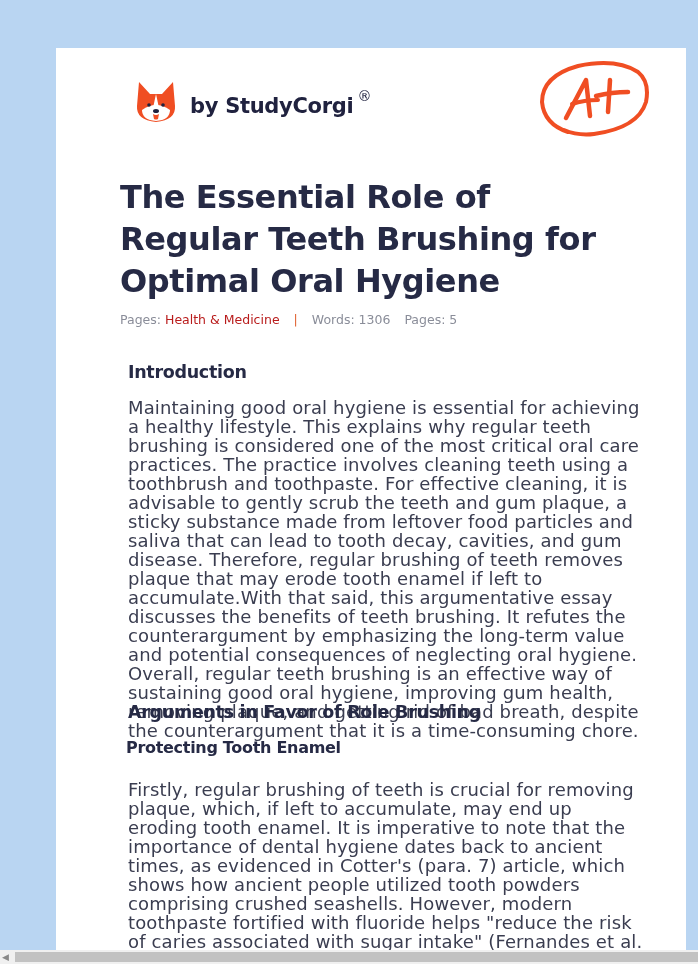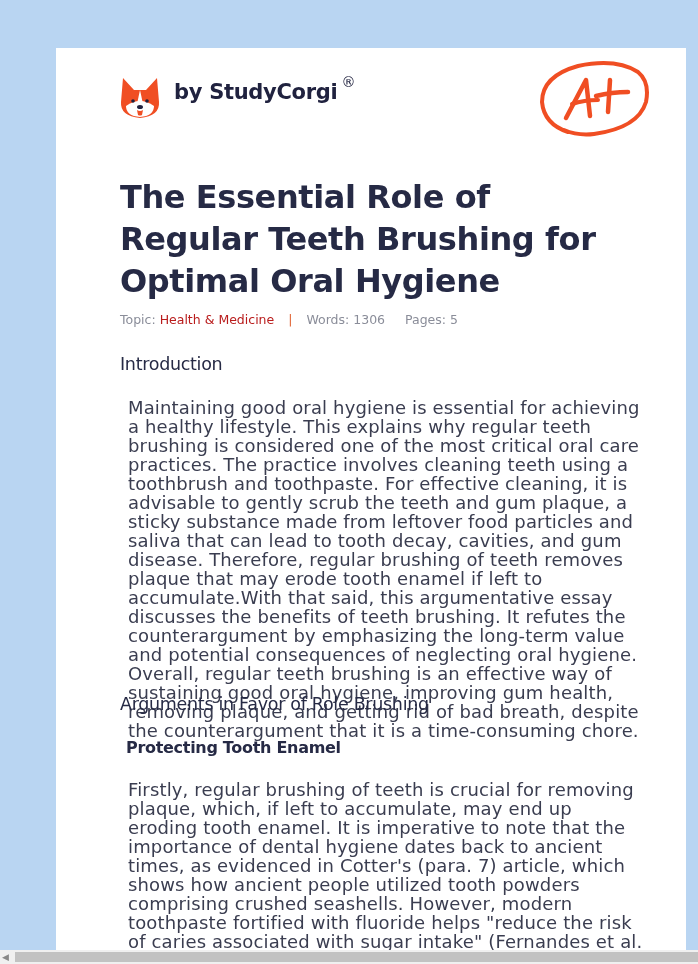--- a/index.html
+++ b/index.html
@@ -8,36 +8,36 @@
     background: #b9d5f2;
     position: relative;
     font-family: "DejaVu Sans", sans-serif;
   }
   .page {
     position: absolute; left: 56px; top: 48px;
     width: 630px; height: 920px;
     background: #ffffff;
     border-radius: 0 0 10px 0;
   }
-  .header { position: absolute; left: 64px; top: 28px; height: 52px; display: flex; }
+  .header { position: absolute; left: 80px; top: 28px; height: 52px; display: flex; align-items: center; }
   .logo-icon { width: 40px; height: 44px; }
   .brand { margin-left: 14px; font-family: "DejaVu Sans", sans-serif; font-weight: bold; font-size: 21px; color: #20223f; letter-spacing: -0.3px; position: relative; top: 4px; }
   .reg { font-size: 14px; position: relative; top: -12px; margin-left: 4px; font-weight: normal; }
   .grade { position: absolute; left: 482px; top: 10px; width: 112px; height: 82px; }
   .title {
     position: absolute; left: 64px; top: 128px; width: 500px;
     font-family: "DejaVu Sans", sans-serif; font-weight: bold; font-size: 32px;
     line-height: 42px; color: #262a45; letter-spacing: -0.4px; margin: 0;
   }
   .meta { position: absolute; left: 64px; top: 264px; font-size: 12.5px; color: #8a8d99; white-space: nowrap; }
   .meta .topic-val { color: #b91c1c; }
   .meta .sep { color: #e0602f; margin: 0 10px; }
-  .meta .gap { margin-left: 16px; }
+  .meta .gap { margin-left: 10px; }
   .content { position: absolute; left: 64px; top: 300px; width: 512px; color: #3a3d50; }
-  h2 { font-family: "DejaVu Sans", sans-serif; font-weight: normal; font-size: 17.5px; color: #262a45; margin: 0; letter-spacing: -0.3px; }
+  h2 { font-family: "DejaVu Sans", sans-serif; font-weight: bold; font-size: 17.5px; color: #262a45; margin: 8px; letter-spacing: -0.3px; }
   h3 { font-family: "DejaVu Sans", sans-serif; font-weight: bold; font-size: 16px; color: #262a45; margin: 6px; letter-spacing: -0.3px; }
   p { margin: 8px; font-size: 18px; line-height: 19px; letter-spacing: 0.15px; }
   .h-intro { position: absolute; top: 6px; }
   .p-intro { position: absolute; top: 42px; width: 516px; }
   .h-args { position: absolute; top: 346px; }
   .h-enamel { position: absolute; top: 384px; }
   .p-enamel { position: absolute; top: 424px; width: 516px; }
   .scrollbar {
     position: absolute; left: 0; top: 950px; width: 698px; height: 14px;
     background: #f0f0f0;
@@ -66,21 +66,21 @@
     <path d="M30 74 Q6 66 4 44 Q4 18 40 8 Q78 0 100 14 Q112 24 108 44 Q100 70 56 76 Q40 78 26 72" fill="none" stroke="#f04e23" stroke-width="4" stroke-linecap="round"></path>
     <path d="M28 60 L48 22 L52 58" fill="none" stroke="#f04e23" stroke-width="4.5" stroke-linecap="round" stroke-linejoin="round"></path>
     <path d="M34 46 Q46 42 60 42" fill="none" stroke="#f04e23" stroke-width="4" stroke-linecap="round"></path>
     <path d="M72 22 L70 54" fill="none" stroke="#f04e23" stroke-width="4.5" stroke-linecap="round"></path>
     <path d="M58 38 Q74 34 90 34" fill="none" stroke="#f04e23" stroke-width="4.5" stroke-linecap="round"></path>
   </svg>
 
   <h1 class="title">The Essential Role of Regular Teeth Brushing for Optimal Oral Hygiene</h1>
 
   <div class="meta">
-    <span>Topic:</span>
+    <span>Pages:</span>
     <span class="topic-val">Health &amp; Medicine</span>
     <span class="sep">|</span>
     <span>Words: 1306</span>
     <span class="gap">Pages: 5</span>
   </div>
 
   <div class="content">
     <h2 class="h-intro">Introduction</h2>
     <p class="p-intro">Maintaining good oral hygiene is essential for achieving a healthy lifestyle. This explains why regular teeth brushing is considered one of the most critical oral care practices. The practice involves cleaning teeth using a toothbrush and toothpaste. For effective cleaning, it is advisable to gently scrub the teeth and gum plaque, a sticky substance made from leftover food particles and saliva that can lead to tooth decay, cavities, and gum disease. Therefore, regular brushing of teeth removes plaque that may erode tooth enamel if left to accumulate.With that said, this argumentative essay discusses the benefits of teeth brushing. It refutes the counterargument by emphasizing the long-term value and potential consequences of neglecting oral hygiene. Overall, regular teeth brushing is an effective way of sustaining good oral hygiene, improving gum health, removing plaque, and getting rid of bad breath, despite the counterargument that it is a time-consuming chore.</p>
     <h2 class="h-args">Arguments in Favor of Role Brushing</h2>

